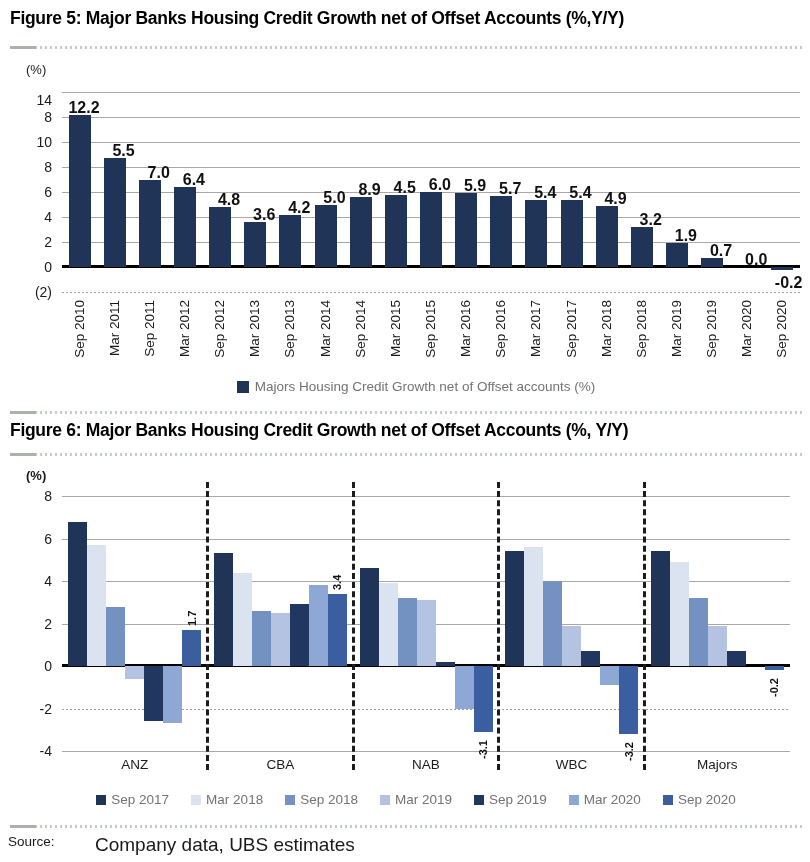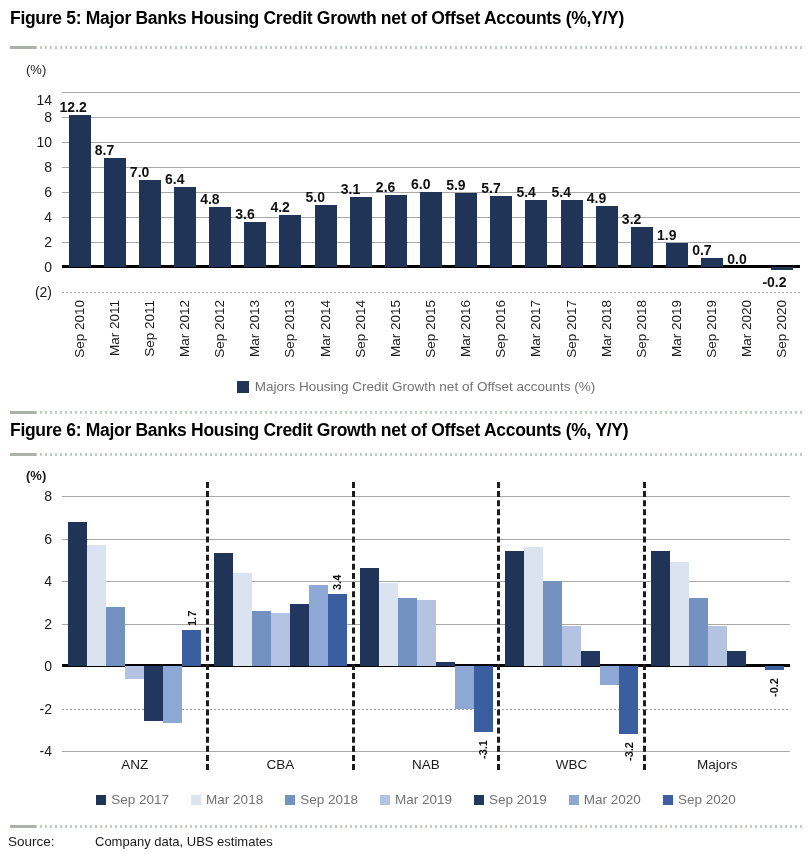--- a/index.html
+++ b/index.html
@@ -27,22 +27,22 @@
   .unit6 { left:26px; top:6px; font-weight:700; }
   .gridline { position:absolute; height:1px; background:#a8a8a8; }
   .gridline.dotted { background:repeating-linear-gradient(90deg,#9f9f9f 0 2px,#ffffff 2px 4px); }
   .zeroline { position:absolute; height:3px; background:#000; }
   .bar { position:absolute; }
   .ytick {
     position:absolute; left:0; width:52px; text-align:right;
     font-size:14px; color:#1a1a1a; height:18px; line-height:18px;
   }
   .vlabel {
-    position:absolute; font-size:14px; font-weight:700; color:#111;
-    text-align:left; white-space:nowrap;
+    position:absolute; font-size:16px; font-weight:700; color:#111;
+    text-align:right; white-space:nowrap;
   }
   .xlab {
     position:absolute; width:70px; height:16px; line-height:16px;
     font-size:13.5px; color:#1a1a1a; text-align:right; white-space:nowrap;
     transform-origin:100% 0; transform:rotate(-90deg);
   }
   .rlabel {
     position:absolute; height:16px; line-height:16px; font-size:11px;
     font-weight:700; color:#111; white-space:nowrap;
     transform-origin:100% 0; transform:rotate(-90deg);
@@ -53,21 +53,21 @@
     position:absolute; left:11px; width:810px; display:flex;
     justify-content:center; align-items:center;
     font-size:13.5px; color:#737373;
   }
   #fig5legend { top:379px; gap:6px; }
   #fig6legend { top:792px; gap:22px; }
   .legend-item { display:flex; align-items:center; gap:5px; }
   .swatch { display:inline-block; flex:none; }
   .sq12 { width:12px; height:12px; }
   .source-label { position:absolute; left:8px; top:834px; font-size:13.5px; color:#1a1a1a; }
-  .source-text { position:absolute; left:95px; top:834px; font-size:13px; color:#1a1a1a; }
+  .source-text { position:absolute; left:95px; top:834px; font-size:19px; color:#1a1a1a; }
 </style>
 </head>
 <body>
 
 <h2 class="fig-title" style="top:8px">Figure 5: Major Banks Housing Credit Growth net of Offset Accounts (%,Y/Y)</h2>
 <div class="rule" style="top:46px"></div>
 
 <div class="chart" id="fig5">
   <span class="unit unit5">(%)</span>
 <div class="gridline" style="left: 62px; top: 32px; width: 738px;"></div>
@@ -85,45 +85,45 @@
     <div class="gridline" style="left: 62px; top: 182px; width: 738px;"></div>
     <div class="ytick" style="top: 173px;">2</div>
     <div class="ytick" style="top: 198px;">0</div>
     <div class="gridline dotted" style="left: 62px; top: 232px; width: 738px;"></div>
     <div class="ytick" style="top: 223px;">(2)</div>
     <div class="zeroline" style="left: 62px; top: 205px; width: 738px;"></div>
     <div class="bar" style="left: 68.5714px; top: 54.5px; width: 22px; height: 152.5px; background: rgb(32, 52, 87);"></div>
     <div class="vlabel" style="left: 59.5714px; top: 38.5px; width: 40px;">12.2</div>
     <div class="xlab" style="left: 1.57143px; top: 240px;">Sep 2010</div>
     <div class="bar" style="left: 103.714px; top: 98.25px; width: 22px; height: 108.75px; background: rgb(32, 52, 87);"></div>
-    <div class="vlabel" style="left: 94.7143px; top: 82.25px; width: 40px;">8.7</div>
+    <div class="vlabel" style="left: 94.7143px; top: 82.25px; width: 40px;">5.5</div>
     <div class="xlab" style="left: 36.7143px; top: 240px;">Mar 2011</div>
     <div class="bar" style="left: 138.857px; top: 119.5px; width: 22px; height: 87.5px; background: rgb(32, 52, 87);"></div>
     <div class="vlabel" style="left: 129.857px; top: 103.5px; width: 40px;">7.0</div>
     <div class="xlab" style="left: 71.8571px; top: 240px;">Sep 2011</div>
     <div class="bar" style="left: 174px; top: 127px; width: 22px; height: 80px; background: rgb(32, 52, 87);"></div>
     <div class="vlabel" style="left: 165px; top: 111px; width: 40px;">6.4</div>
     <div class="xlab" style="left: 107px; top: 240px;">Mar 2012</div>
     <div class="bar" style="left: 209.143px; top: 147px; width: 22px; height: 60px; background: rgb(32, 52, 87);"></div>
     <div class="vlabel" style="left: 200.143px; top: 131px; width: 40px;">4.8</div>
     <div class="xlab" style="left: 142.143px; top: 240px;">Sep 2012</div>
     <div class="bar" style="left: 244.286px; top: 162px; width: 22px; height: 45px; background: rgb(32, 52, 87);"></div>
     <div class="vlabel" style="left: 235.286px; top: 146px; width: 40px;">3.6</div>
     <div class="xlab" style="left: 177.286px; top: 240px;">Mar 2013</div>
     <div class="bar" style="left: 279.429px; top: 154.5px; width: 22px; height: 52.5px; background: rgb(32, 52, 87);"></div>
     <div class="vlabel" style="left: 270.429px; top: 138.5px; width: 40px;">4.2</div>
     <div class="xlab" style="left: 212.429px; top: 240px;">Sep 2013</div>
     <div class="bar" style="left: 314.571px; top: 144.5px; width: 22px; height: 62.5px; background: rgb(32, 52, 87);"></div>
     <div class="vlabel" style="left: 305.571px; top: 128.5px; width: 40px;">5.0</div>
     <div class="xlab" style="left: 247.571px; top: 240px;">Mar 2014</div>
     <div class="bar" style="left: 349.714px; top: 137px; width: 22px; height: 70px; background: rgb(32, 52, 87);"></div>
-    <div class="vlabel" style="left: 340.714px; top: 121px; width: 40px;">3.1</div>
+    <div class="vlabel" style="left: 340.714px; top: 121px; width: 40px;">8.9</div>
     <div class="xlab" style="left: 282.714px; top: 240px;">Sep 2014</div>
     <div class="bar" style="left: 384.857px; top: 134.5px; width: 22px; height: 72.5px; background: rgb(32, 52, 87);"></div>
-    <div class="vlabel" style="left: 375.857px; top: 118.5px; width: 40px;">2.6</div>
+    <div class="vlabel" style="left: 375.857px; top: 118.5px; width: 40px;">4.5</div>
     <div class="xlab" style="left: 317.857px; top: 240px;">Mar 2015</div>
     <div class="bar" style="left: 420px; top: 132px; width: 22px; height: 75px; background: rgb(32, 52, 87);"></div>
     <div class="vlabel" style="left: 411px; top: 116px; width: 40px;">6.0</div>
     <div class="xlab" style="left: 353px; top: 240px;">Sep 2015</div>
     <div class="bar" style="left: 455.143px; top: 133.25px; width: 22px; height: 73.75px; background: rgb(32, 52, 87);"></div>
     <div class="vlabel" style="left: 446.143px; top: 117.25px; width: 40px;">5.9</div>
     <div class="xlab" style="left: 388.143px; top: 240px;">Mar 2016</div>
     <div class="bar" style="left: 490.286px; top: 135.75px; width: 22px; height: 71.25px; background: rgb(32, 52, 87);"></div>
     <div class="vlabel" style="left: 481.286px; top: 119.75px; width: 40px;">5.7</div>
     <div class="xlab" style="left: 423.286px; top: 240px;">Sep 2016</div>

